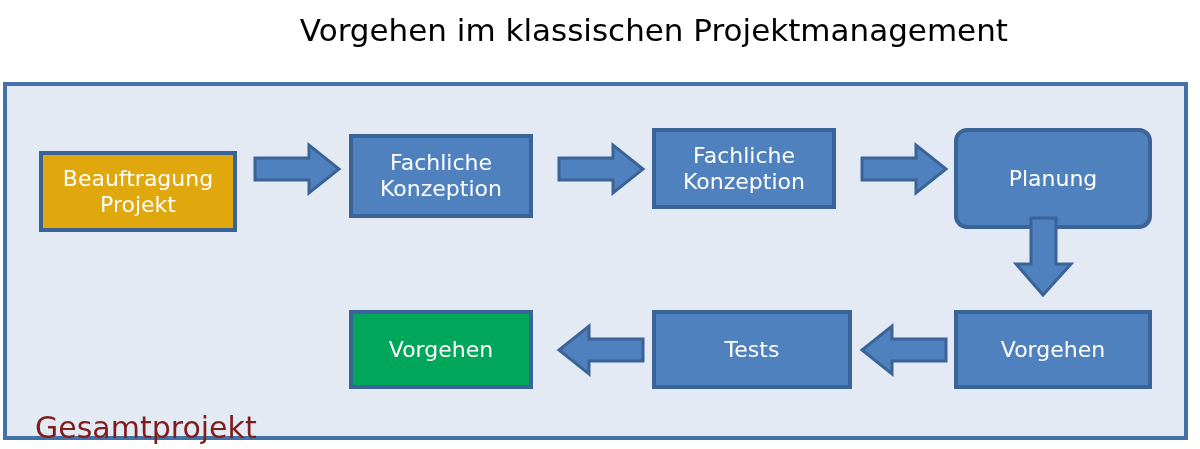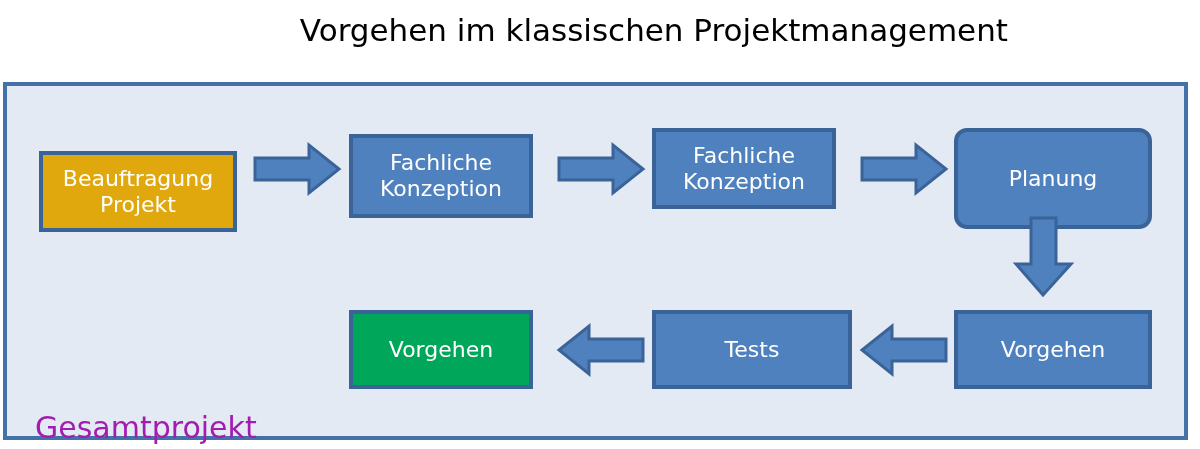--- a/index.html
+++ b/index.html
@@ -24,21 +24,21 @@
     left:3px;top:82px;
     width:1185px;height:358px;
     background:#e4eaf4;
     border:4px solid #4472a8;
     box-sizing:border-box;
   }
   #group-label{
     position:absolute;
     left:28px;top:324px;
     font-size:30px;
-    color:#a21caf;
+    color:#7f1d1d;
     white-space:nowrap;
   }
   .node{
     position:absolute;
     box-sizing:border-box;
     border:4px solid #3a6398;
     display:flex;
     align-items:center;
     justify-content:center;
     color:#ffffff;

